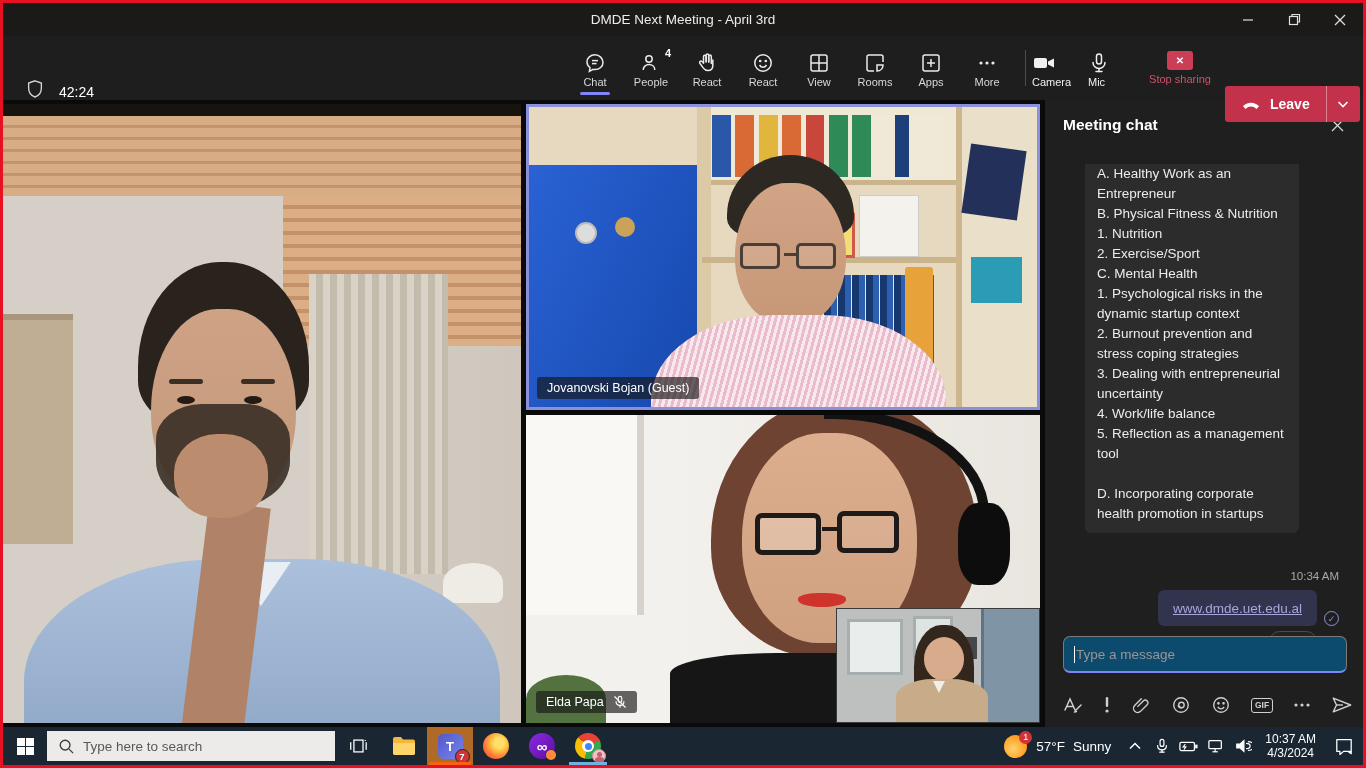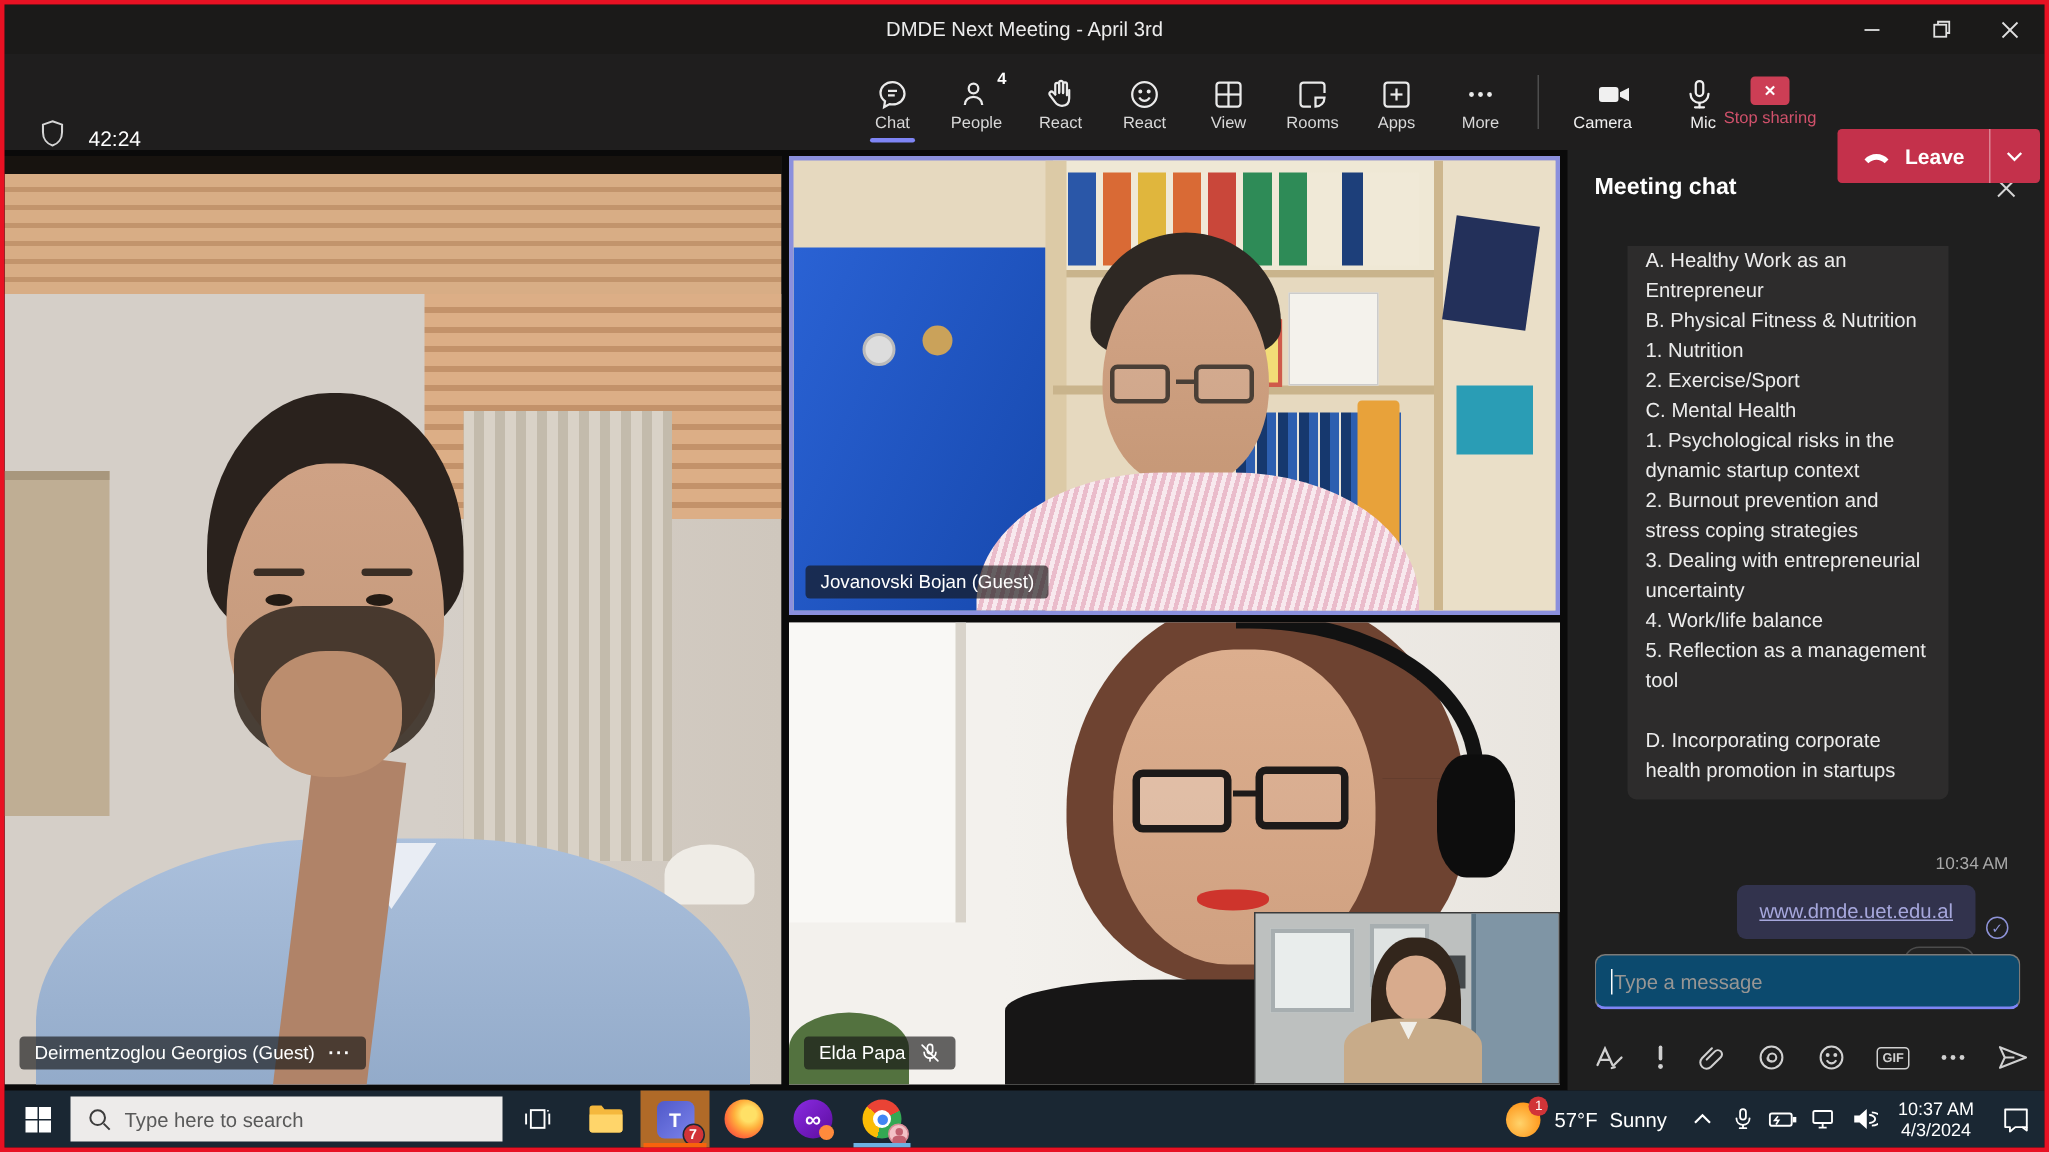--- a/index.html
+++ b/index.html
@@ -20,21 +20,21 @@
 
   
   .meetbar { position:absolute; left:3px; right:3px; top:36px; height:64px; background:#1f1e1e; z-index:10; }
   .timer-group { position:absolute; left:22px; top:0; height:64px; display:flex; align-items:flex-end; gap:14px; color:#fff; font-size:14px; }
   .tabs { position:absolute; left:564px; top:0; height:64px; display:flex; }
   .tab { width:56px; height:64px; display:flex; flex-direction:column; align-items:center; justify-content:center; gap:2px; color:#d8d8d8; font-size:11px; position:relative; cursor:pointer; }
   .tab .iconbox { height:26px; display:flex; align-items:flex-end; position:relative; }
   .tab.active::after { content:""; position:absolute; bottom:5px; left:13px; right:13px; height:3px; border-radius:2px; background:#7f85f5; }
   .tab .cnt-badge { position:absolute; top:-1px; right:-9px; font-size:11px; font-weight:bold; color:#fff; }
   .bar-divider { position:absolute; left:1022px; top:14px; height:36px; width:1px; background:#4d4d4d; }
-  .devbtn { position:absolute; top:0; height:64px; width:56px; display:flex; flex-direction:column; align-items:flex-end; justify-content:center; gap:2px; color:#f0f0f0; font-size:11px; cursor:pointer; }
+  .devbtn { position:absolute; top:0; height:64px; width:56px; display:flex; flex-direction:column; align-items:flex-start; justify-content:center; gap:2px; color:#f0f0f0; font-size:11px; cursor:pointer; }
   .devbtn .iconbox { height:26px; display:flex; align-items:flex-end; }
   .stopshare { position:absolute; left:1141px; top:0; height:64px; width:72px; display:flex; flex-direction:column; align-items:center; justify-content:center; gap:3px; color:#d0516b; font-size:11px; cursor:pointer; }
   .stopshare .xbox { width:26px; height:19px; background:#cc3e55; border-radius:3px; display:flex; align-items:center; justify-content:center; color:#fff; font-size:10px; font-weight:bold; }
   .leave-btn { position:absolute; left:1222px; top:50px; height:36px; display:flex; background:#c4314b; border-radius:3px; color:#fff; overflow:hidden; cursor:pointer;text-align:right; }
   .leave-main { display:flex; align-items:center; gap:9px; padding:0 16px; font-size:14px; font-weight:bold; }
   .leave-chev { width:34px; display:flex; align-items:center; justify-content:center; border-left:1px solid rgba(255,255,255,.4); }
 
   
   .stage { position:absolute; left:3px; top:100px; width:1042px; height:627px; background:#0a0a0a; }
   .tile { position:absolute; overflow:hidden; background:#222; }
@@ -350,24 +350,20 @@
       <div class="abs t1-face"></div>
       <div class="abs t1-brow" style="left:32%;"></div>
       <div class="abs t1-brow" style="left:46%;"></div>
       <div class="abs t1-eye" style="left:33.5%;"></div>
       <div class="abs t1-eye" style="left:46.5%;"></div>
       <div class="abs t1-beard"></div>
       <div class="abs t1-body"></div>
       <div class="abs t1-collar"></div>
       <div class="abs t1-arm"></div>
       <div class="abs t1-hand"></div>
-      <div class="nametag" style="pointer-events:auto;">
-        <span>Deirmentzoglou Georgios (Guest)</span>
-        <span class="menu-dots">···</span>
-      </div>
     </div>
 
     <div class="tile" id="tile2">
       <div class="abs t2-binder-shelf"></div>
       <div class="abs t2-binders" style="left:36%;top:8px;width:46%;height:62px;"></div>
       <div class="abs t2-bluepanel"></div>
       <div class="abs t2-orn1"></div>
       <div class="abs t2-orn2"></div>
       <div class="abs t2-vdiv"></div>
       <div class="abs t2-shelfline"></div>

